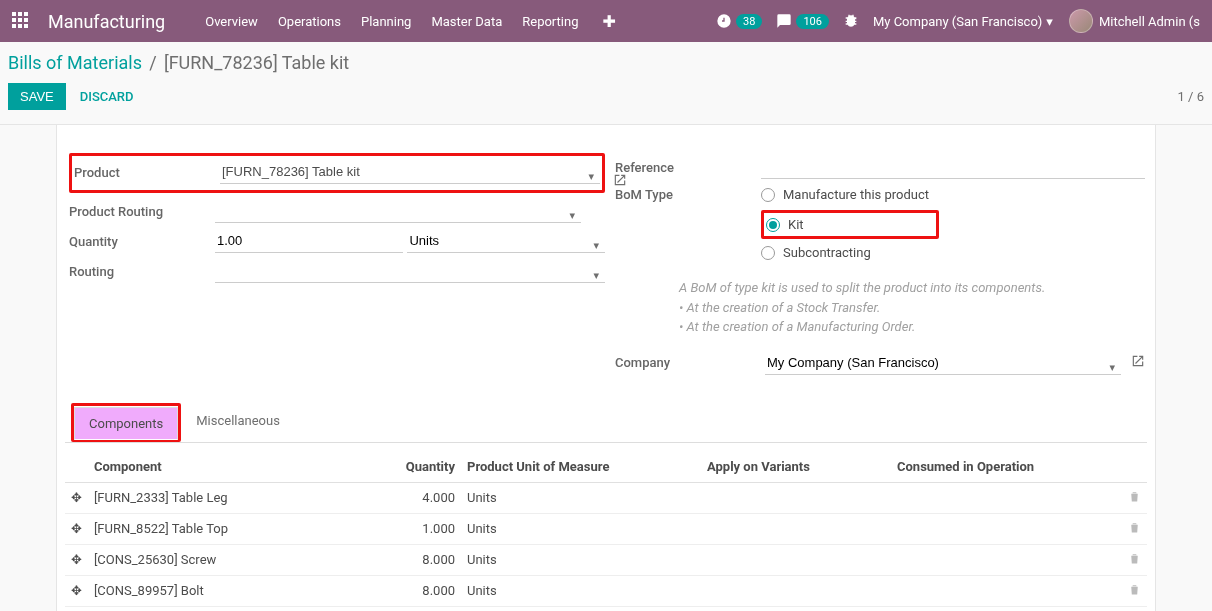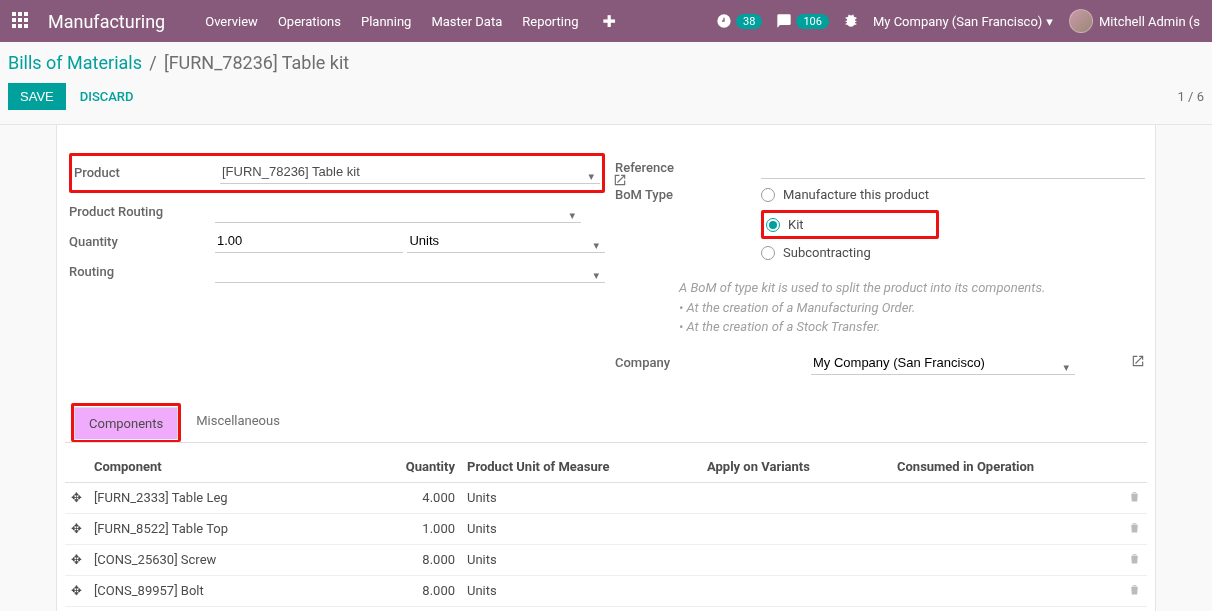--- a/index.html
+++ b/index.html
@@ -41,21 +41,21 @@
 .qty-row .dd { flex: 1; }
 .highlight-red { border: 3px solid #e11; border-radius: 2px; }
 .hl-product { position:relative; margin-bottom: 4px; padding: 2px 2px;}
 .radio-row { display: flex; align-items: center; margin-bottom: 8px; cursor: pointer; }
 .radio { width: 14px; height: 14px; border: 1px solid #999; border-radius: 50%; margin-right: 8px; position: relative; }
 .radio.checked { border-color: #00A09D; }
 .radio.checked::after { content:""; position:absolute; inset:2px; background:#00A09D; border-radius:50%; }
 .hl-kit { padding: 2px 4px 2px 0; width:178px;}
 .help-text { color: #a0a0a0; font-style: italic; font-size: 13px; margin-top: 10px; line-height: 1.5; padding-left:64px;}
 .help-text .bullet::before { content:"• "; }
-.company-row { margin-top: 14px; display:flex; align-items:center;gap:46px;}
+.company-row { margin-top: 14px; display:flex; align-items:center;}
 .company-row .field-label { width:150px;}
 .company-row .dd { border-bottom:1px solid #ccc; flex:1; padding:4px 2px;}
 .tabs { margin-top: 28px; border-bottom: 1px solid #ddd; display: flex; padding-left: 6px;}
 .tab { padding: 8px 14px; color: #6f6f6f; cursor: pointer; border: 1px solid transparent; position:relative; top:1px; font-size:13px;}
 .tab.active { color: #4c4c4c; border: 1px solid #ddd; border-bottom-color: #fff; background:#f0abfc; }
 .hl-tab { padding:0; }
 .comp-table { width: 100%; margin-top: 8px; border-collapse: collapse; }
 .comp-table th { text-align: left; font-weight: 700; color: #4c4c4c; padding: 8px 6px; border-bottom: 1px solid #e0e0e0; font-size:13px;}
 .comp-table th.num { text-align: right; }
 .comp-table td { padding: 7px 6px; border-bottom: 1px solid #eee; color: #4c4c4c; font-size:13px;}
@@ -183,22 +183,22 @@
             </div>
           </div>
           <div class="radio-row" style="margin-top:6px">
             <span class="radio"></span>
             <span>Subcontracting</span>
           </div>
         </div>
       </div>
       <div class="help-text">
         <div>A BoM of type kit is used to split the product into its components.</div>
+        <div class="bullet">At the creation of a Stock Transfer.</div>
         <div class="bullet">At the creation of a Manufacturing Order.</div>
-        <div class="bullet">At the creation of a Stock Transfer.</div>
       </div>
       <div class="company-row">
         <div class="field-label">Company</div>
         <div class="field-sel-wrap" style="flex:1">
           <input class="dd" style="flex: 1 1 0%;" value="My Company (San Francisco)">
           <span class="dd-caret">▾</span>
         </div>
         <span class="ext-link">
           <svg width="14" height="14" viewBox="0 0 24 24" fill="#6f6f6f">
                 <path d="M14 3v2h3.59L7 15.59 8.41 17 19 6.41V10h2V3zM5 5h6V3H3v18h18v-8h-2v6H5z"></path>

